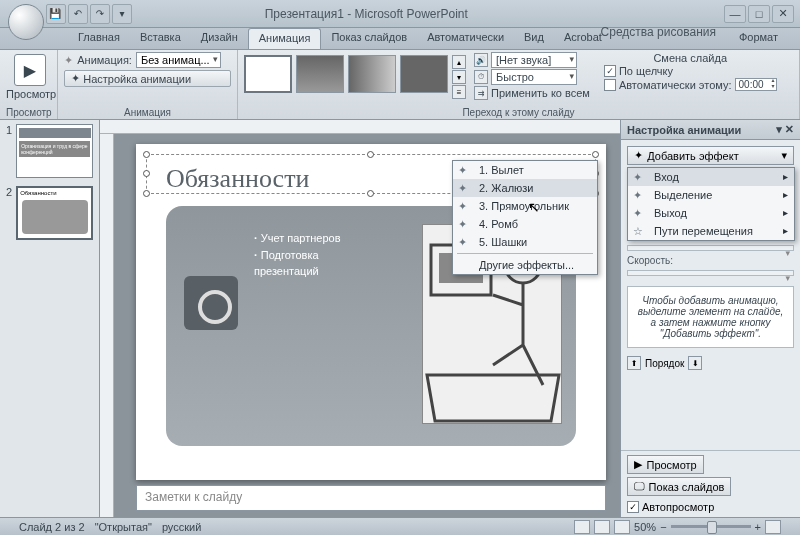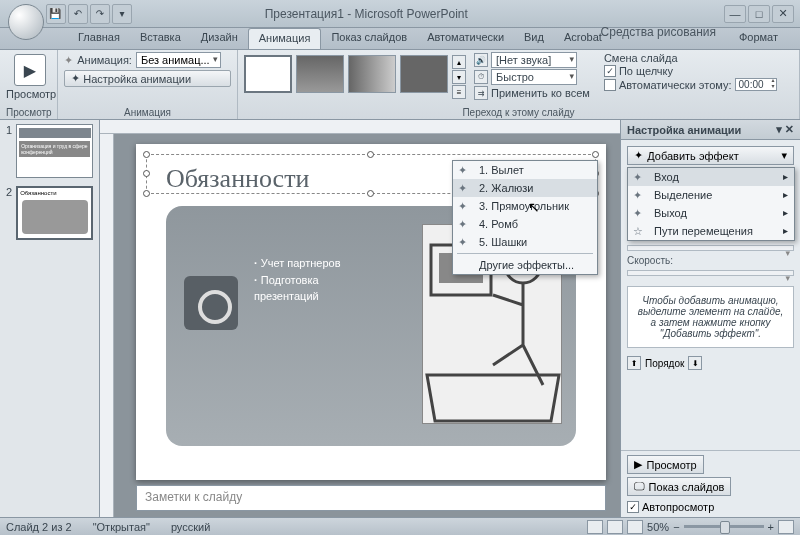--- a/index.html
+++ b/index.html
@@ -50,21 +50,21 @@
   .thumb { width:78px; height:54px; background:#fff; border:1px solid #7b8892;}
   .thumb.sel { border:2px solid #5a6670;}
   .thumb-mini { width:72px; height:10px; background:#7d868e; margin:3px auto;}
   
   .slide-area { flex:1; background:#8b949b; position:relative; overflow:hidden; }
   .slide { position:absolute; left:22px; top:10px; width:470px; height:336px; background:#fff; box-shadow:0 2px 6px rgba(0,0,0,0.4);}
   .slide-title { position:absolute; left:30px; top:20px; font-size:26px; color:#5a636a; font-family: Georgia, serif;}
   .sel-handles { position:absolute; left:10px; top:10px; width:450px; height:40px; border:1px dashed #888;}
   .handle { position:absolute; width:7px; height:7px; background:#fff; border:1px solid #555; border-radius:50%;}
   .content-box { position:absolute; left:30px; top:62px; width:410px; height:240px; background:linear-gradient(#8f979d,#a7aeb3); border-radius:16px; padding:14px;}
-  .bullets { position:absolute; left:88px; top:24px; color:#fff; font-size:17px; line-height:1.5;margin-top:25px;}
+  .bullets { position:absolute; left:88px; top:24px; color:#fff; font-size:17px; line-height:1.5;}
   .bullets div::before { content:"· "; font-weight:bold;}
   .disk-ic { position:absolute; left:18px; top:70px; width:54px; height:54px; background:#585f65; border-radius:6px;}
   .disk-ic::after{content:"";position:absolute;left:14px;top:14px;width:26px;height:26px;border:4px solid #ddd;border-radius:50%;}
   .person-ic { position:absolute; right:14px; top:18px; width:140px; height:200px; background:#f0f0f0; border:1px solid #888;}
   .notes { position:absolute; left:22px; bottom:6px; width:470px; height:26px; background:#fff; border:1px solid #8a97a3; padding:4px 8px; color:#888; font-size:12px;}
   
   
   .ctx-menu { position:absolute; background:#f4f6f8; border:1px solid #7b8892; box-shadow:2px 2px 5px rgba(0,0,0,0.3); z-index:100;}
   .ctx-item { padding:3px 22px 3px 26px; position:relative; font-size:11px; color:#2a333b; white-space:nowrap;}
   .ctx-item:hover, .ctx-item.hover { background:#d8dee3;}
@@ -78,21 +78,21 @@
   .tp-header { background:linear-gradient(#d2d9df,#c3ccd3); border-bottom:1px solid #8a97a3; padding:3px 6px; display:flex; justify-content:space-between; align-items:center; font-size:11px; font-weight:bold; color:#3a4650;}
   .tp-body { padding:6px; flex:1; display:flex; flex-direction:column; gap:4px;}
   .tp-btn { background:linear-gradient(#f4f6f8,#d8dee3); border:1px solid #8a97a3; padding:2px 6px; font-size:11px; display:flex; align-items:center; gap:4px;}
   .tp-lab { font-size:10px; color:#4a5660;}
   .tp-combo { background:#eef1f4; border:1px solid #b0bac3; padding:2px 14px 2px 4px; position:relative; font-size:11px; color:#888;}
   .tp-combo::after { content:"▾"; position:absolute; right:3px; top:2px; font-size:9px;}
   .tp-hint { background:#fff; border:1px solid #b0bac3; padding:8px 6px; font-size:10px; font-style:italic; text-align:center; color:#3a4650; margin-top:6px;}
   .tp-foot { padding:4px 6px; border-top:1px solid #b0bac3; display:flex; flex-wrap:wrap; gap:3px;}
   
   
-  .statusbar { position:absolute; bottom:0; left:0; right:0; height:18px; background:linear-gradient(#cdd5dc,#b7c1ca); border-top:1px solid #8a97a3; display:flex; align-items:center; padding:0 6px; font-size:10px; color:#3a4650; gap:21px;}
+  .statusbar { position:absolute; bottom:0; left:0; right:0; height:18px; background:linear-gradient(#cdd5dc,#b7c1ca); border-top:1px solid #8a97a3; display:flex; align-items:center; padding:0 19px; font-size:10px; color:#3a4650; gap:10px;}
   .status-r { margin-left:auto; display:flex; align-items:center; gap:4px;}
   .view-btn { width:16px; height:14px; border:1px solid #8a97a3; background:#e9edf0;}
   .zoom-slider { width:80px; height:3px; background:#8a97a3; position:relative;}
   .zoom-slider::after { content:""; position:absolute; left:36px; top:-4px; width:8px; height:11px; background:#d8dee3; border:1px solid #7b8892; border-radius:2px;}
   
   .ruler-h { position:absolute; left:0; right:0; top:0; height:14px; background:#eef1f4; border-bottom:1px solid #aab3bb;}
   .ruler-v { position:absolute; left:0; top:14px; bottom:0; width:14px; background:#eef1f4; border-right:1px solid #aab3bb;}
 </style>
 </head>
 <body>
@@ -166,21 +166,21 @@
           </div>
         <div class="row">
             <span class="mini-ic">⏱</span>
             <span class="combo" style="min-width:86px;">Быстро</span>
           </div>
         <div class="row">
             <span class="mini-ic">⇉</span>
             <span>Применить ко всем</span>
           </div>
       </div>
-      <div class="trans-col" style="margin-left:14px;">
+      <div class="trans-col" style="margin-left:14px;text-align:center;">
         <div>Смена слайда</div>
         <div class="row">
             <span class="chk">✓</span>
             <span>По щелчку</span>
           </div>
         <div class="row">
             <span class="chk"></span>
             <span>Автоматически этому:</span>
             <span class="spinner">00:00</span>
           </div>

